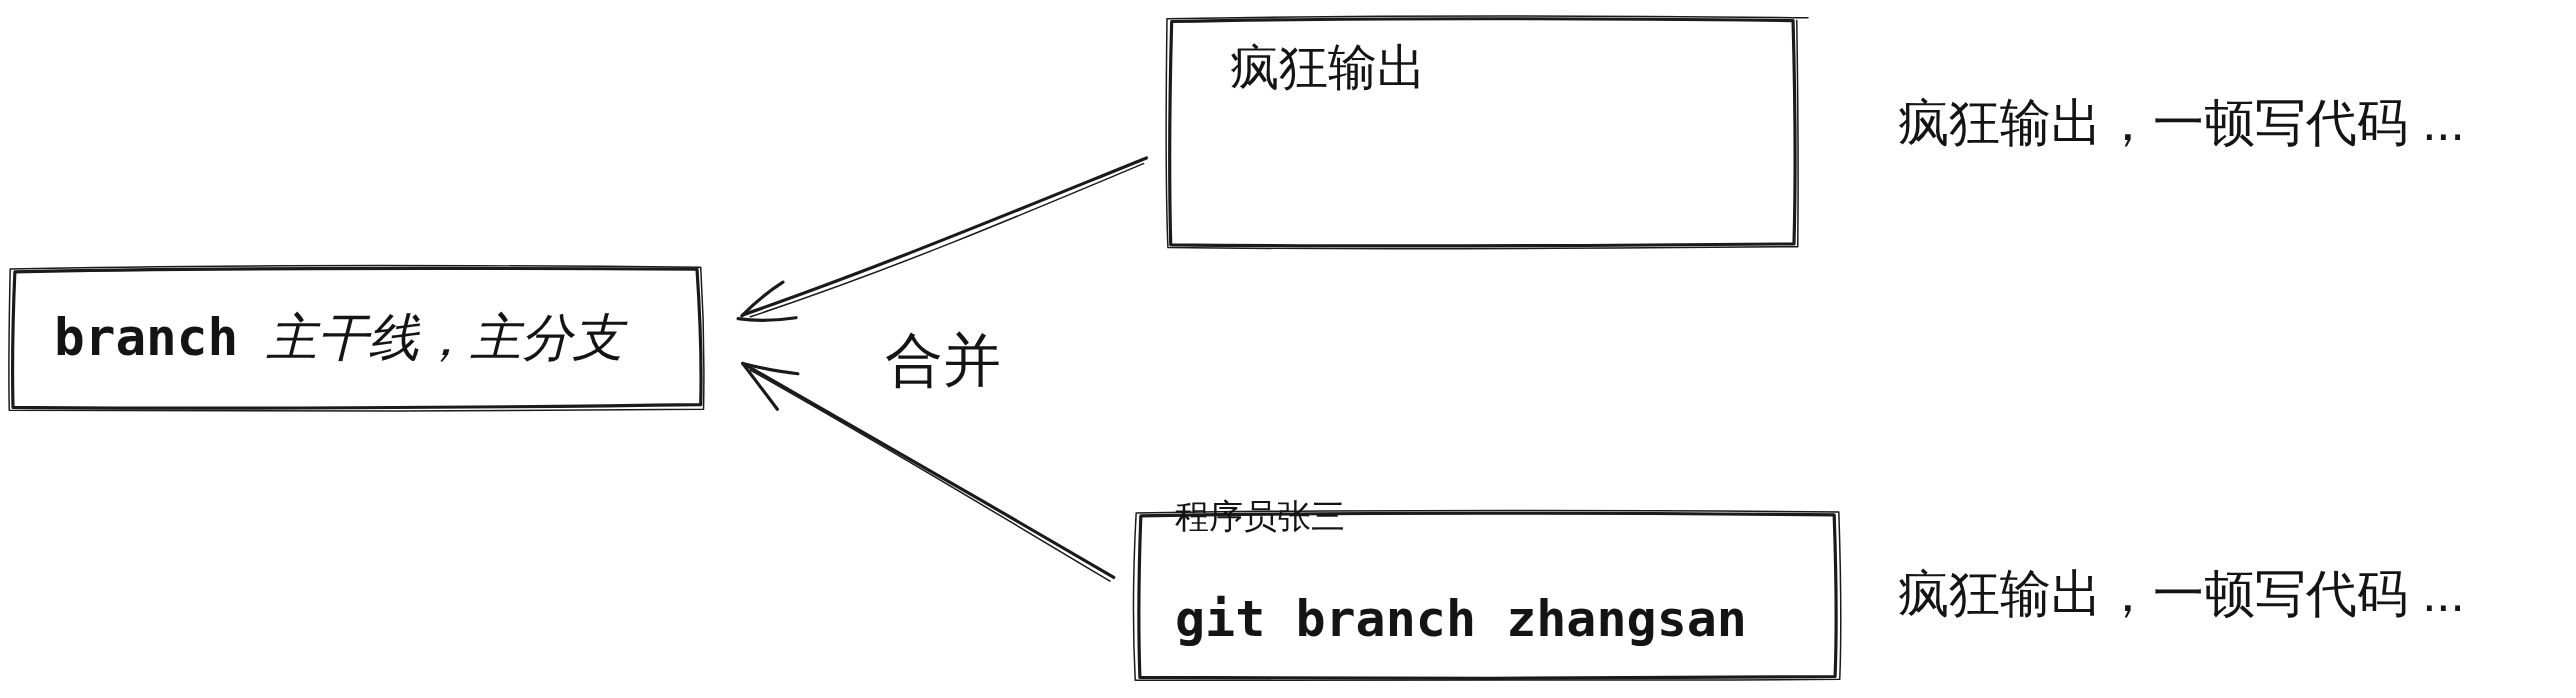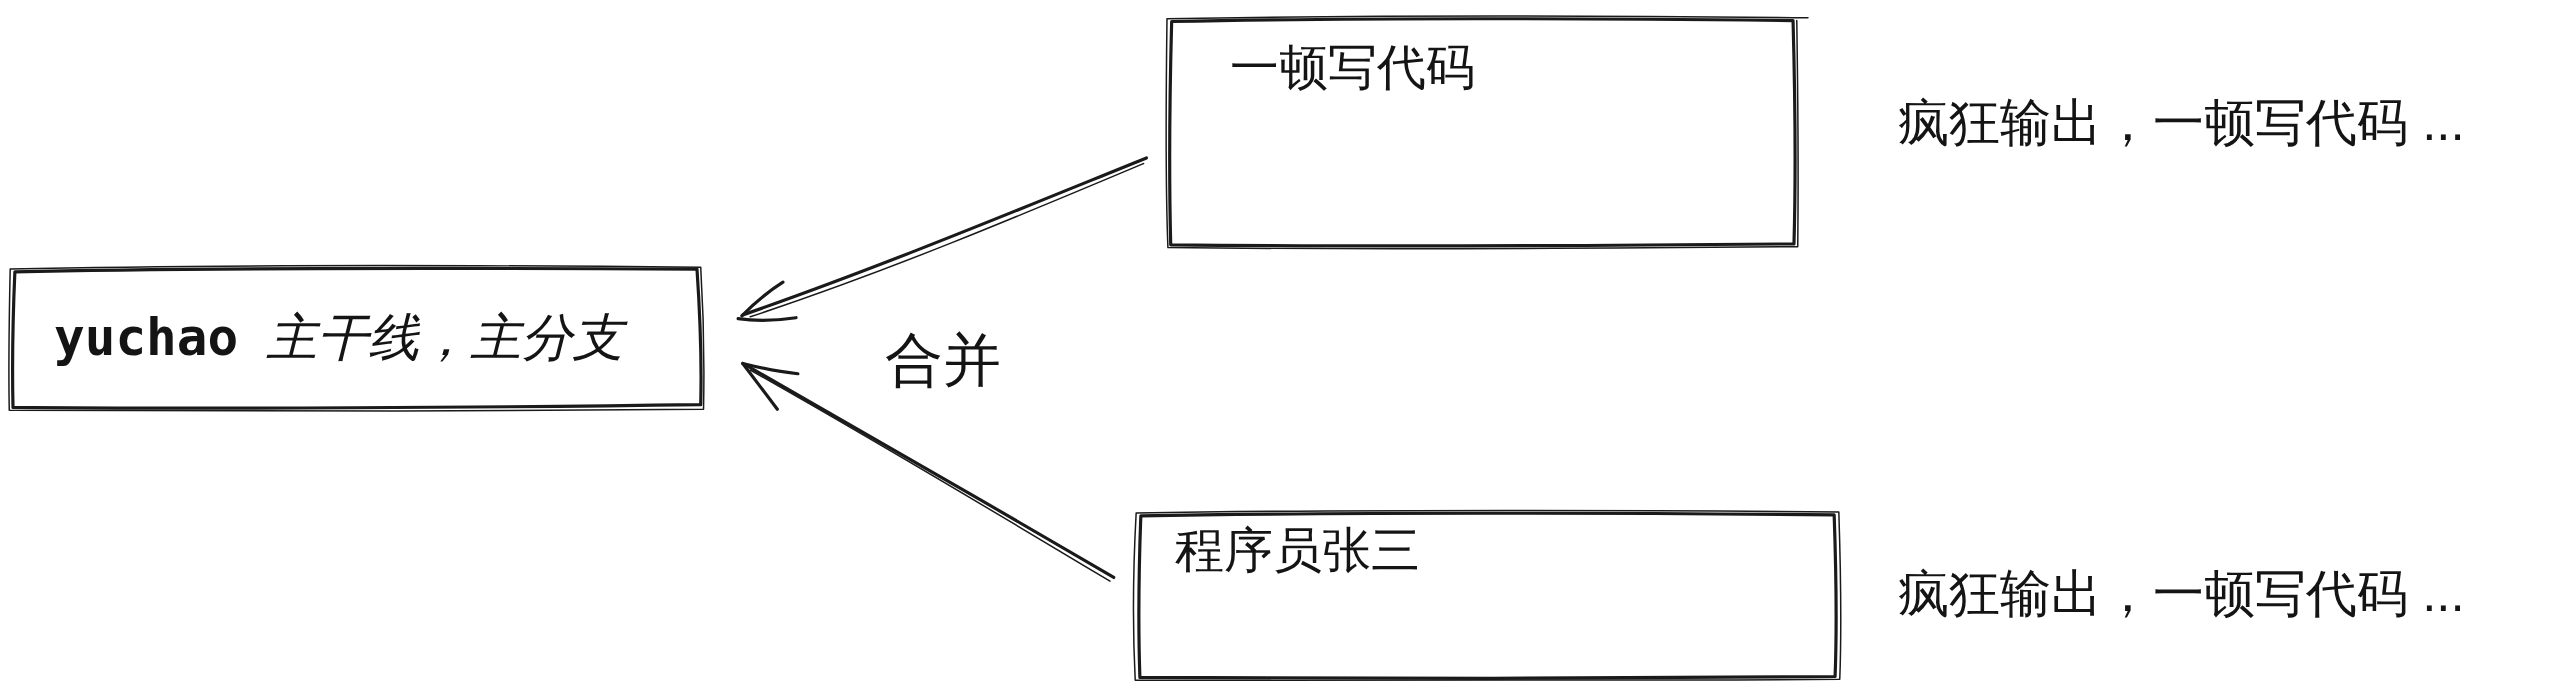--- a/index.html
+++ b/index.html
@@ -38,21 +38,21 @@
     font-weight: 500;
   }
   .cjk  { font-family: "Liberation Sans", sans-serif; }
   .mono { font-family: "DejaVu Sans Mono", "Liberation Mono", monospace; font-weight: 700; }
 
   .master-label   { left: 54px;   top: 309px;  font-size: 51px; }
   .master-label .caption { margin-left: 28px; font-style: italic; }
 
   .dev-name-top   { left: 1230px; top: 39px;   font-size: 49px; }
   .dev-cmd-top    { left: 1230px; top: 159px;  font-size: 50px; }
-  .dev-name-bottom{ left: 1175px; top: 522px;  font-size: 49px; }
+  .dev-name-bottom{ left: 1175px; top: 497px;  font-size: 34px; }
   .dev-cmd-bottom { left: 1175px; top: 591px;  font-size: 50px; }
 
   .merge-label    { left: 885px;  top: 327px;  font-size: 58px; }
   .note-top       { left: 1898px; top: 94px;  font-size: 51px; }
   .note-bottom    { left: 1898px; top: 565px;  font-size: 51px; }
 </style>
 </head>
 <body>
 
 <div class="stage">
@@ -83,26 +83,27 @@
 
     <g>
       <path class="main" d="M 1191 618 C 1060 541 927 465 796 390"></path>
       <path class="echo" d="M 1187 622 C 1062 547 935 471 802 396"></path>
       <path class="main" d="M 794 389 C 814 394 834 398 853 400"></path>
       <path class="main" d="M 794 389 C 806 405 819 422 831 438"></path>
     </g>
   </svg>
 
   <div class="label master-label">
-    <span class="mono">yuchao</span><span class="cjk caption">主干线，主分支</span>
+    <span class="mono">branch</span><span class="cjk caption">主干线，主分支</span>
   </div>
 
-  <div class="label cjk dev-name-top">一顿写代码</div>
+  <div class="label cjk dev-name-top">疯狂输出</div>
 
   <div class="label cjk dev-name-bottom">程序员张三</div>
+  <div class="label mono dev-cmd-bottom">git branch zhangsan</div>
 
   <div class="label cjk merge-label">合并</div>
 
   <div class="label cjk note-top">疯狂输出，一顿写代码 ...</div>
   <div class="label cjk note-bottom">疯狂输出，一顿写代码 ...</div>
 
 </div>
 
 
 </body></html>

